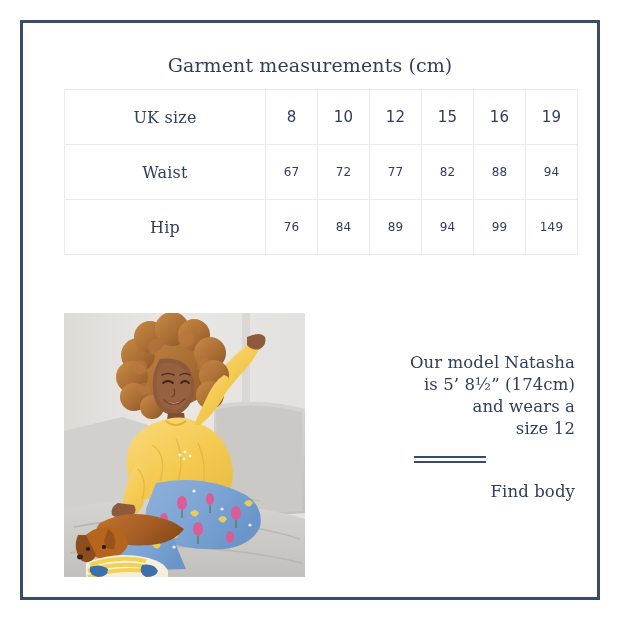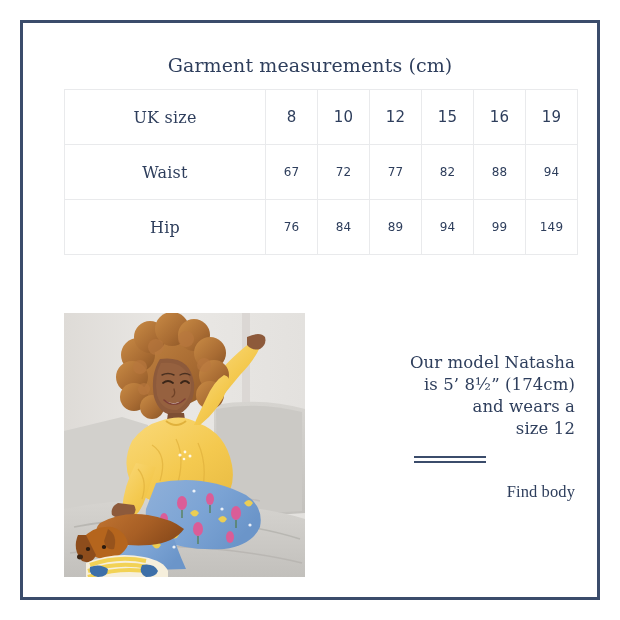--- a/index.html
+++ b/index.html
@@ -115,21 +115,21 @@
   }
   #divider .rule {
     position: absolute;
     left: 0;
     width: 72px;
     height: 2px;
     background: #3b4c6b;
   }
   #divider .rule.top { top: 0; }
   #divider .rule.bottom { top: 5px; }
-  #info-block-2 { margin-top: 0; font-family: Liberation Serif, serif; }
+  #info-block-2 { margin-top: 0; }
 </style>
 </head>
 <body>
 
 <div id="page">
 
   <div id="frame"></div>
 
   <div id="title">Garment measurements (cm)</div>
 

